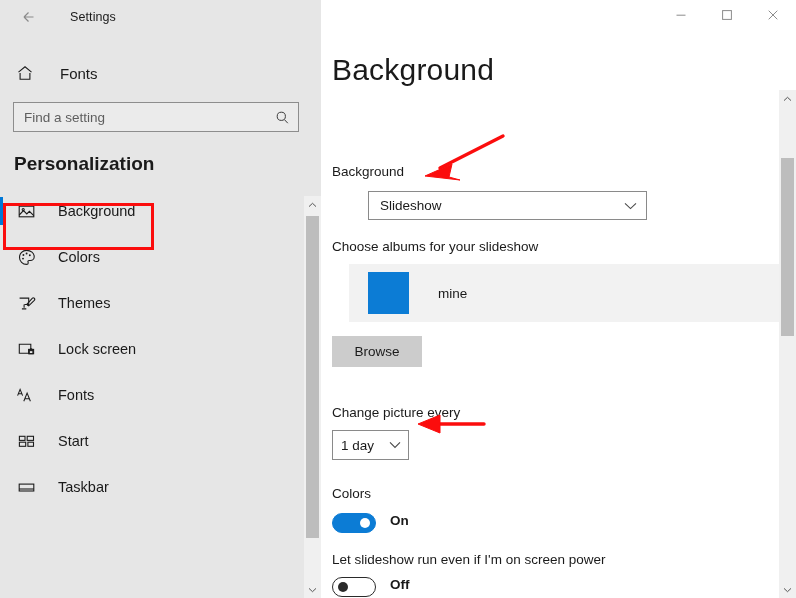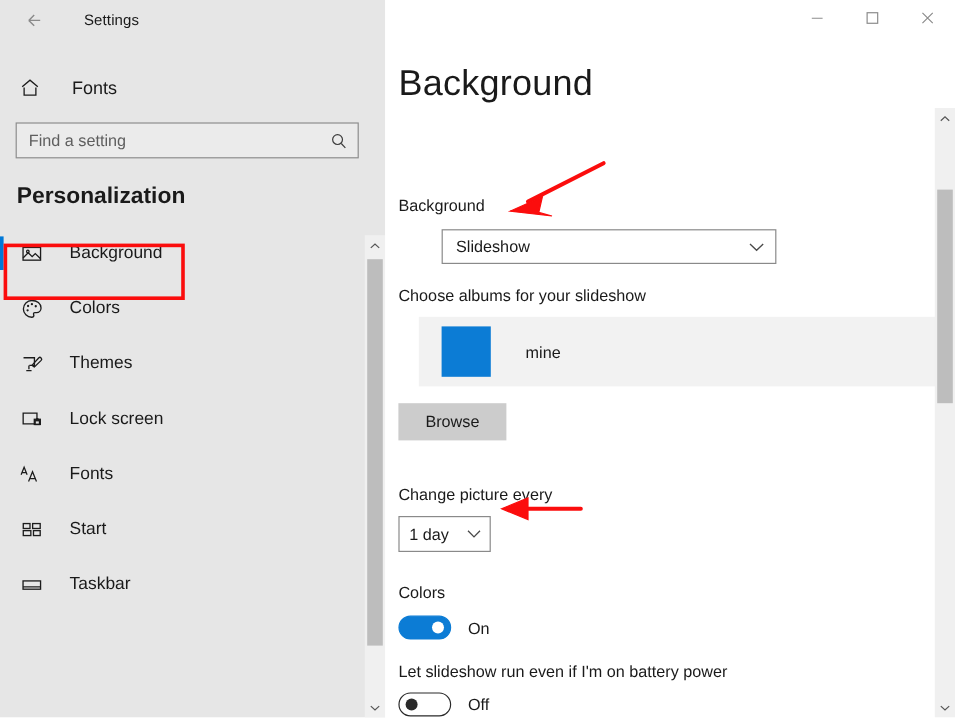--- a/index.html
+++ b/index.html
@@ -282,21 +282,21 @@
     height: 30px;
     padding: 0 7px 0 8px;
   }
 
   #label-shuffle { position: absolute; left: 11px; top: 433px; }
   #label-battery { position: absolute; left: 11px; top: 499px; }
 
   .toggle-row {
     position: absolute;
     display: flex;
-    align-items: center;
+    font-weight: bold;
   }
   #toggle-row-shuffle { left: 11px; top: 460px; }
   #toggle-row-battery { left: 11px; top: 524px; }
 
   .switch {
     width: 44px;
     height: 20px;
     border-radius: 10px;
     position: relative;
     box-sizing: border-box;
@@ -557,21 +557,21 @@
       </div>
 
       <div class="field-label" id="label-shuffle">Colors</div>
       <div class="toggle-row" id="toggle-row-shuffle">
         <div class="switch on">
           <div class="knob"></div>
         </div>
         <div class="toggle-state">On</div>
       </div>
 
-      <div class="field-label" id="label-battery">Let slideshow run even if I'm on battery power</div>
+      <div class="field-label" id="label-battery">Let slideshow run even if I'm on screen power</div>
       <div class="toggle-row" id="toggle-row-battery">
         <div class="switch off">
           <div class="knob"></div>
         </div>
         <div class="toggle-state">Off</div>
       </div>
 
     </div>
 
     <div class="sb-right">

